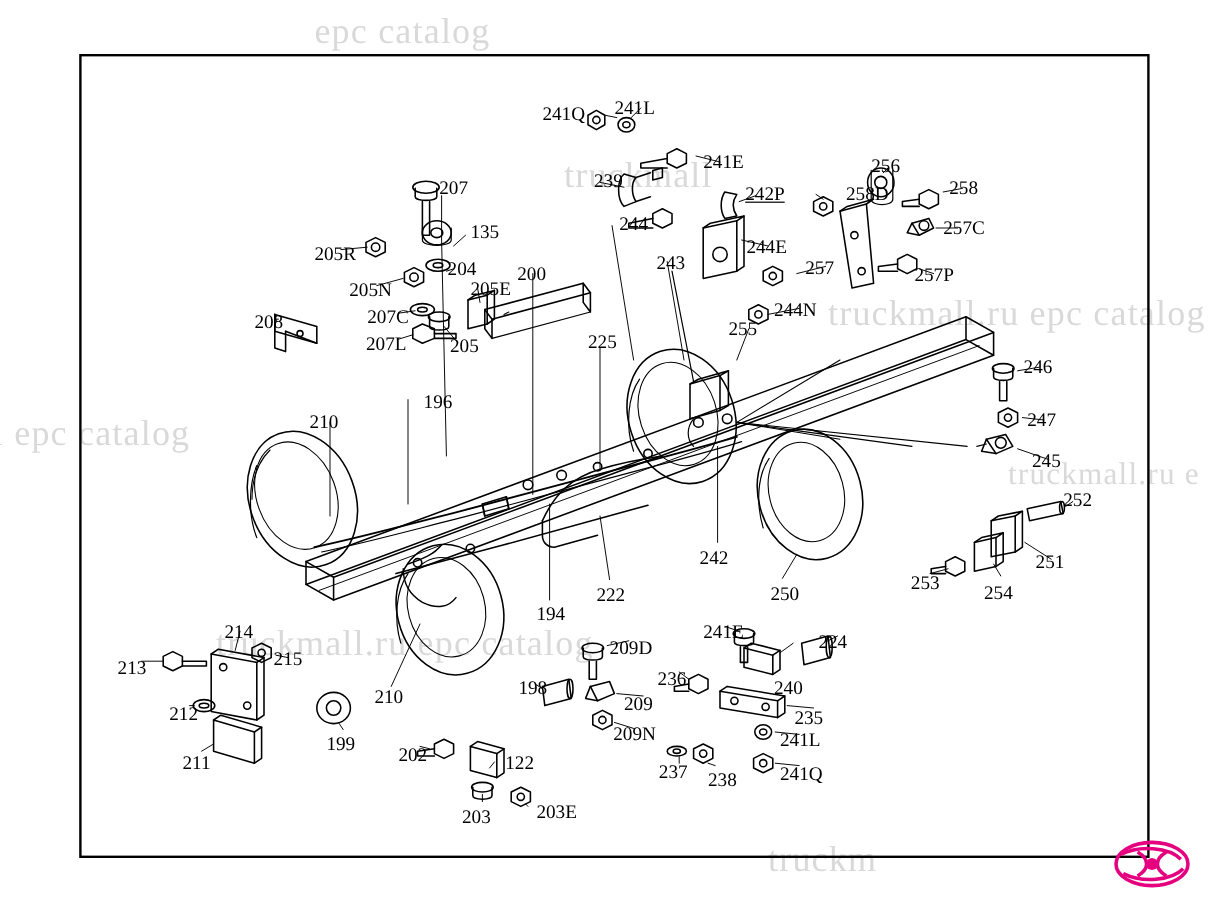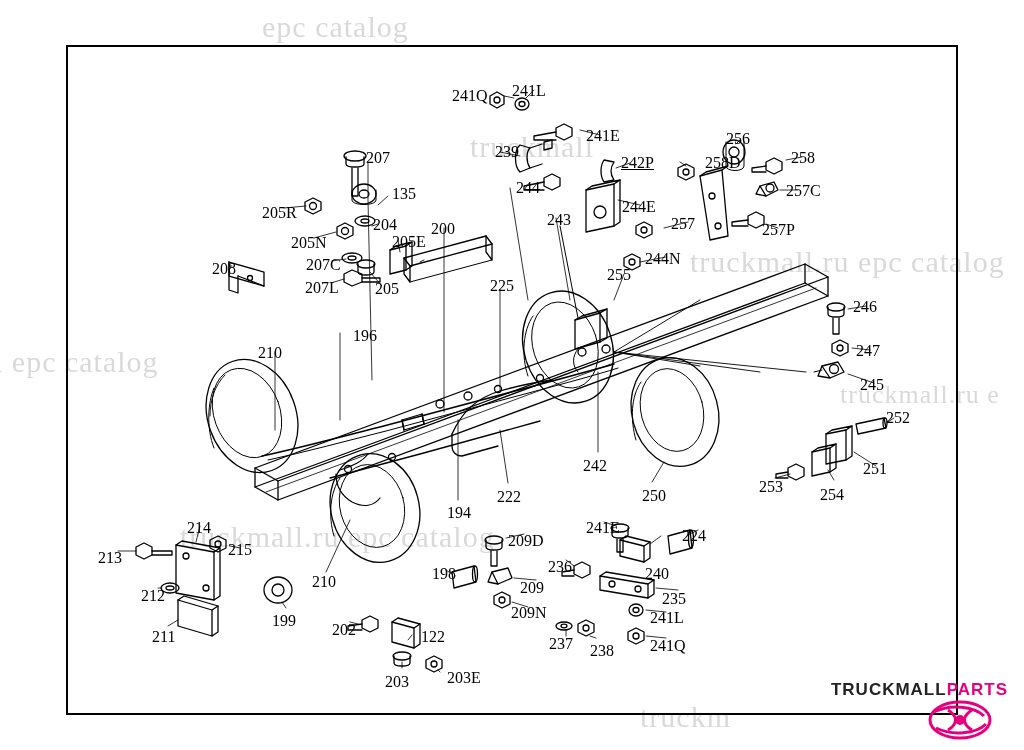--- a/index.html
+++ b/index.html
@@ -479,21 +479,20 @@
       <div class="label" style="left: 421px; top: 629px;">122</div>
       <div class="label" style="left: 152px; top: 629px;">211</div>
       <div class="label" style="left: 549px; top: 636px;">237</div>
       <div class="label" style="left: 590px; top: 643px;">238</div>
       <div class="label" style="left: 650px; top: 638px;">241Q</div>
       <div class="label" style="left: 385px; top: 674px;">203</div>
       <div class="label" style="left: 447px; top: 670px; font-family: Liberation Serif, serif;">203E</div>
     </div>
 
   <div id="logo">
-    <div class="logo-text"><span>TRUCKMALL</span><span class="accent">PARTS</span></div>
     <svg class="logo-mark" width="92" height="44" viewBox="0 0 92 44" xmlns="http://www.w3.org/2000/svg">
       <g fill="none" stroke="#e4007f" stroke-width="3">
         <ellipse cx="46" cy="22" rx="30" ry="18"></ellipse>
         <path d="M20 14 C36 6 60 8 70 18"></path>
         <path d="M22 30 C38 38 62 36 72 26"></path>
         <path d="M34 12 C44 18 44 26 34 32"></path>
         <path d="M58 12 C48 18 48 26 58 32"></path>
       </g>
       <circle cx="46" cy="22" r="5" fill="#e4007f"></circle>
     </svg>

